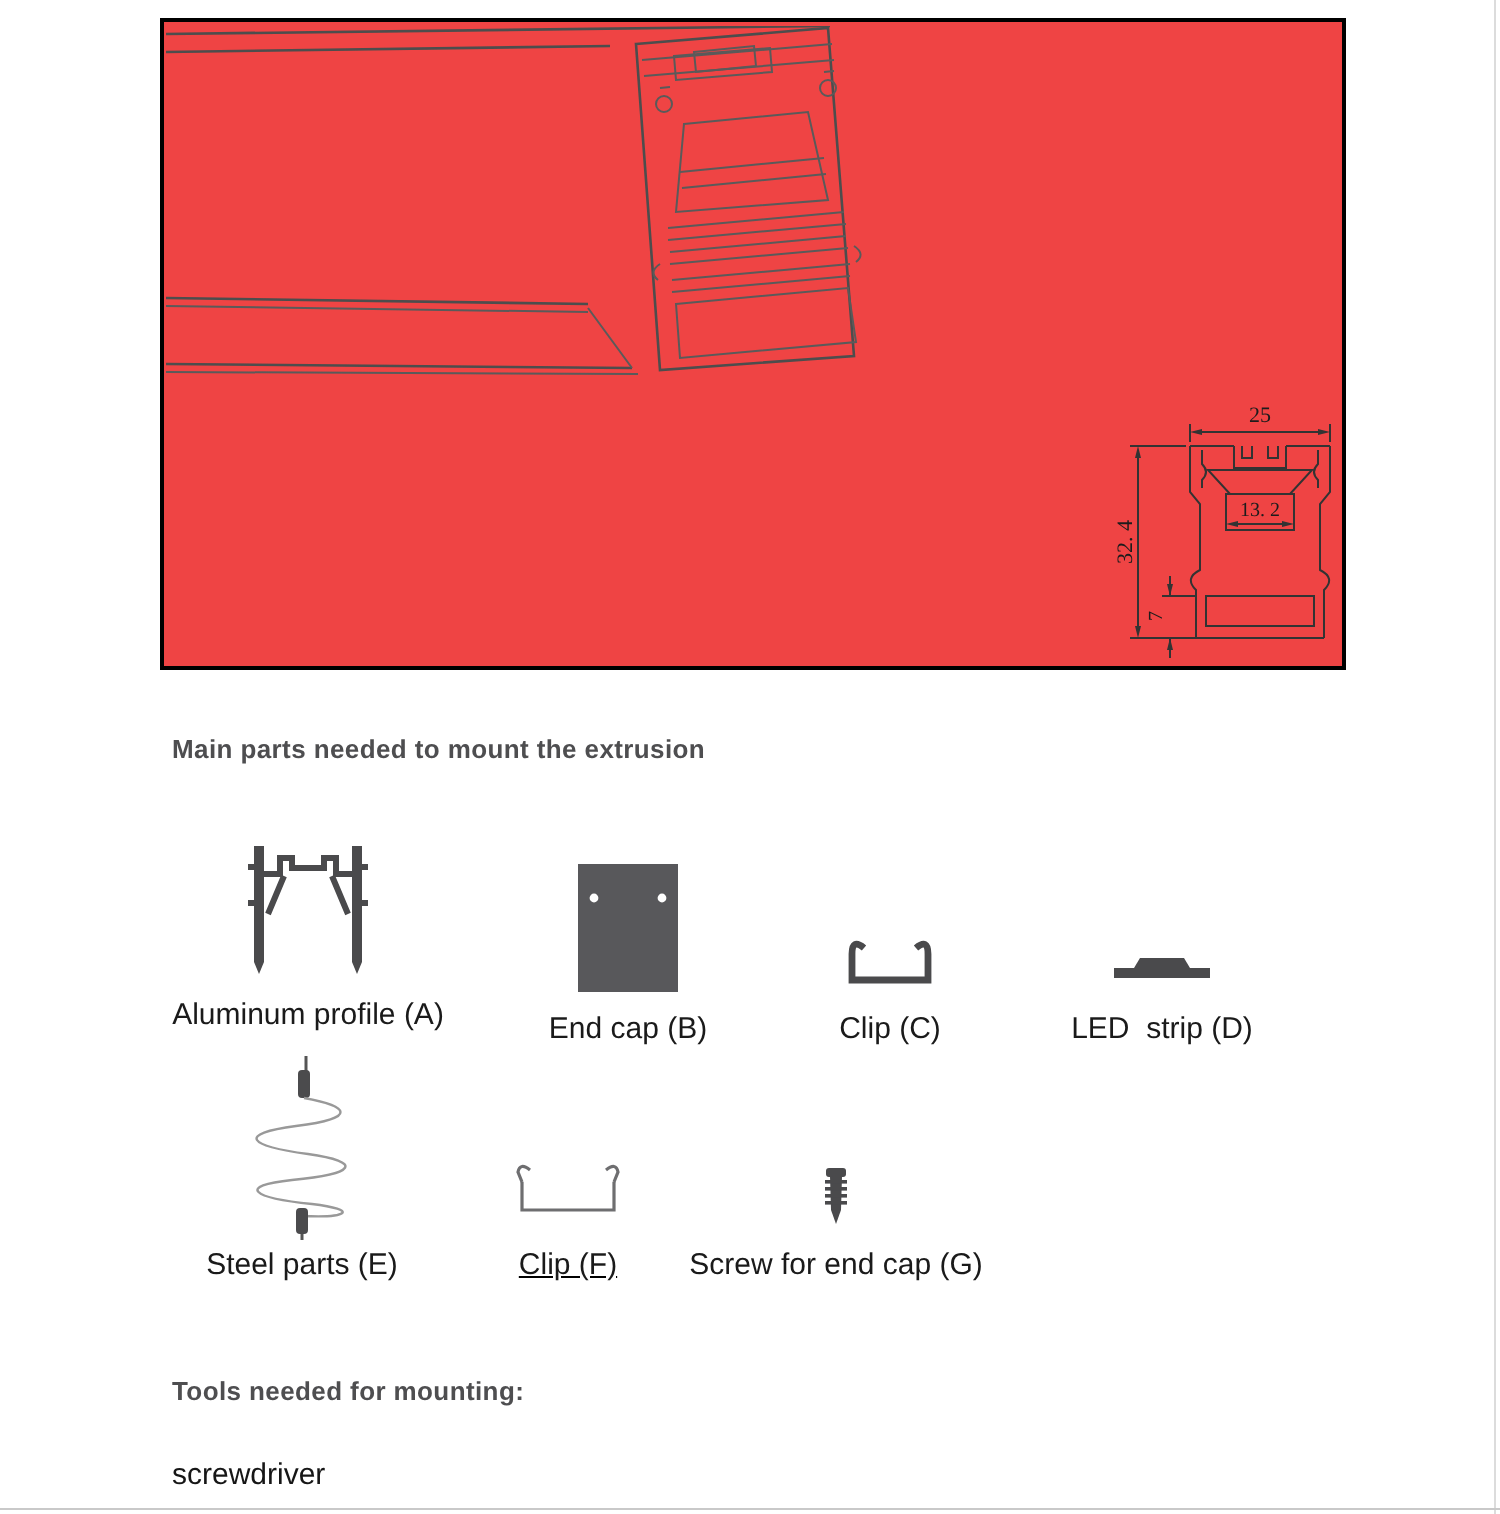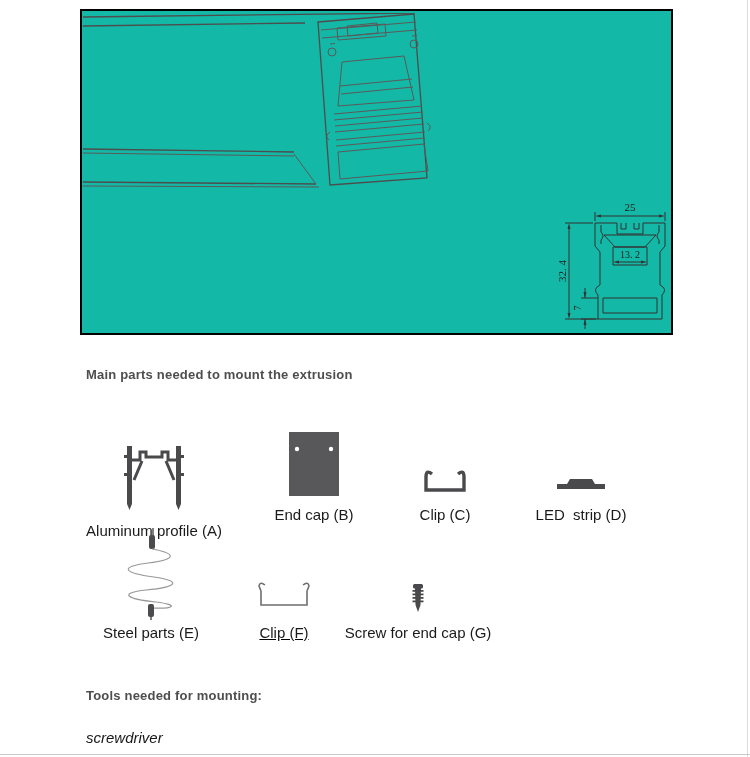--- a/index.html
+++ b/index.html
@@ -8,21 +8,21 @@
     background:#ffffff;
     font-family:"Liberation Sans", sans-serif;
     overflow:hidden;
   }
   .page-edge-right { position:absolute; left:747px; top:0; width:1px; height:757px; background:#dcdcdc; }
   .page-edge-bottom { position:absolute; left:0; top:754px; width:750px; height:1px; background:#c9c9c9; }
 
   
   .frame {
     position:absolute; left:80px; top:9px; width:589px; height:322px;
-    border:2px solid #000; background:#14b8a6;
+    border:2px solid #000; background:#ef4444;
   }
   .iso-svg { position:absolute; left:1px; top:2px; }
   .cross-svg { position:absolute; left:475px; top:181px; }
 
   .dim-text {
     font-family:"Liberation Serif", serif;
     font-size:11px; fill:#1c1c1c;
   }
   .dim-text-sm { font-family:"Liberation Serif", serif; font-size:10px; fill:#1c1c1c; }
 
@@ -126,21 +126,21 @@
     <path class="cs-line" d="M41,106 H24 M41,127 H24"></path>
     <path class="cs-line" d="M28,96 V106 M28,137 V127"></path>
     <polygon class="cs-arrow" points="28,106 26.5,100 29.5,100"></polygon>
     <polygon class="cs-arrow" points="28,127 26.5,133 29.5,133"></polygon>
     <text class="dim-text-sm" transform="translate(24,116) rotate(-90)" text-anchor="middle">7</text>
   </svg>
 </div>
 
 <div class="section-heading" style="left:86px; top:367px;">Main parts needed to mount the extrusion</div>
 
-<div class="part row1" style="left:86px; top:440px; width:136px;text-align:center;">
+<div class="part row1" style="left:86px; top:417px; width:136px;text-align:center;">
   <div class="icon-wrap">
     <svg width="62" height="68" viewBox="0 0 62 68">
       <path d="M4,2 h5 v58 l-2.5,6 l-2.5,-6 Z" fill="#4a4a4c"></path>
       <path d="M53,2 h5 v58 l-2.5,6 l-2.5,-6 Z" fill="#4a4a4c"></path>
       <rect x="1" y="11" width="3" height="3" fill="#4a4a4c"></rect>
       <rect x="1" y="29" width="3" height="3" fill="#4a4a4c"></rect>
       <rect x="58" y="11" width="3" height="3" fill="#4a4a4c"></rect>
       <rect x="58" y="29" width="3" height="3" fill="#4a4a4c"></rect>
       <path d="M9,16 H17 V8 h6 v5 h16 v-5 h6 v8 H53" fill="none" stroke="#4a4a4c" stroke-width="3"></path>
       <path d="M19,17 L11,36 M43,17 L51,36" fill="none" stroke="#4a4a4c" stroke-width="3"></path>
@@ -212,13 +212,13 @@
       <rect x="1.5" y="9.5" width="11" height="1.8" fill="#4a4a4c"></rect>
       <rect x="1.5" y="13" width="11" height="1.8" fill="#4a4a4c"></rect>
       <rect x="1.5" y="16.5" width="11" height="1.8" fill="#4a4a4c"></rect>
     </svg>
   </div>
   <div class="part-label">Screw for end cap (G)</div>
 </div>
 
 <div class="section-heading" style="left:86px; top:688px;text-align:center;">Tools needed for mounting:</div>
 
-<div class="plain-text" style="left:86px; top:729px;font-style:italic;">screwdriver</div>
+<div class="plain-text" style="left:86px; top:729px;">screwdriver</div>
 
 </body></html>

